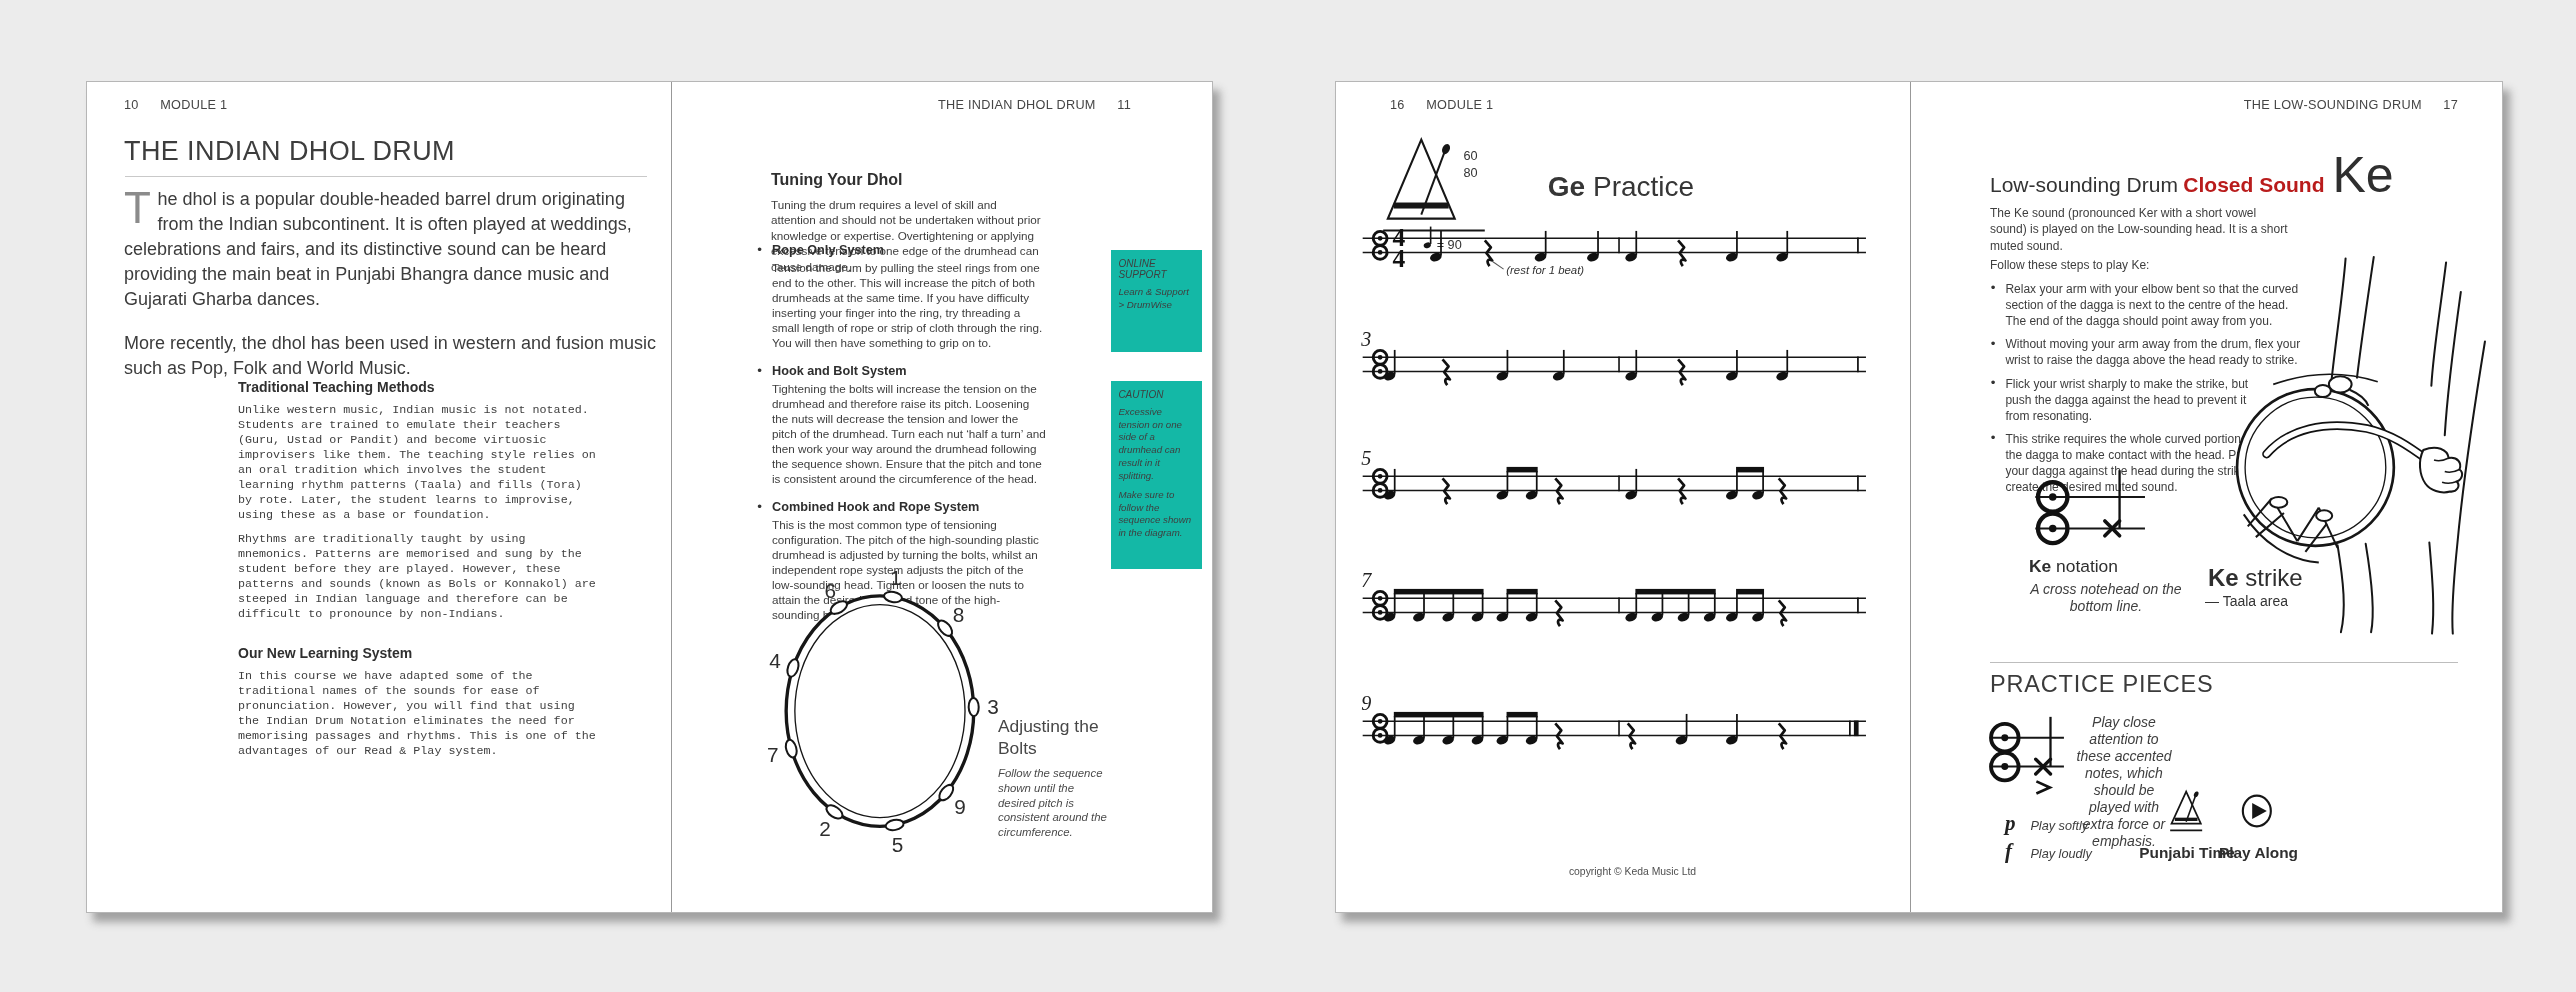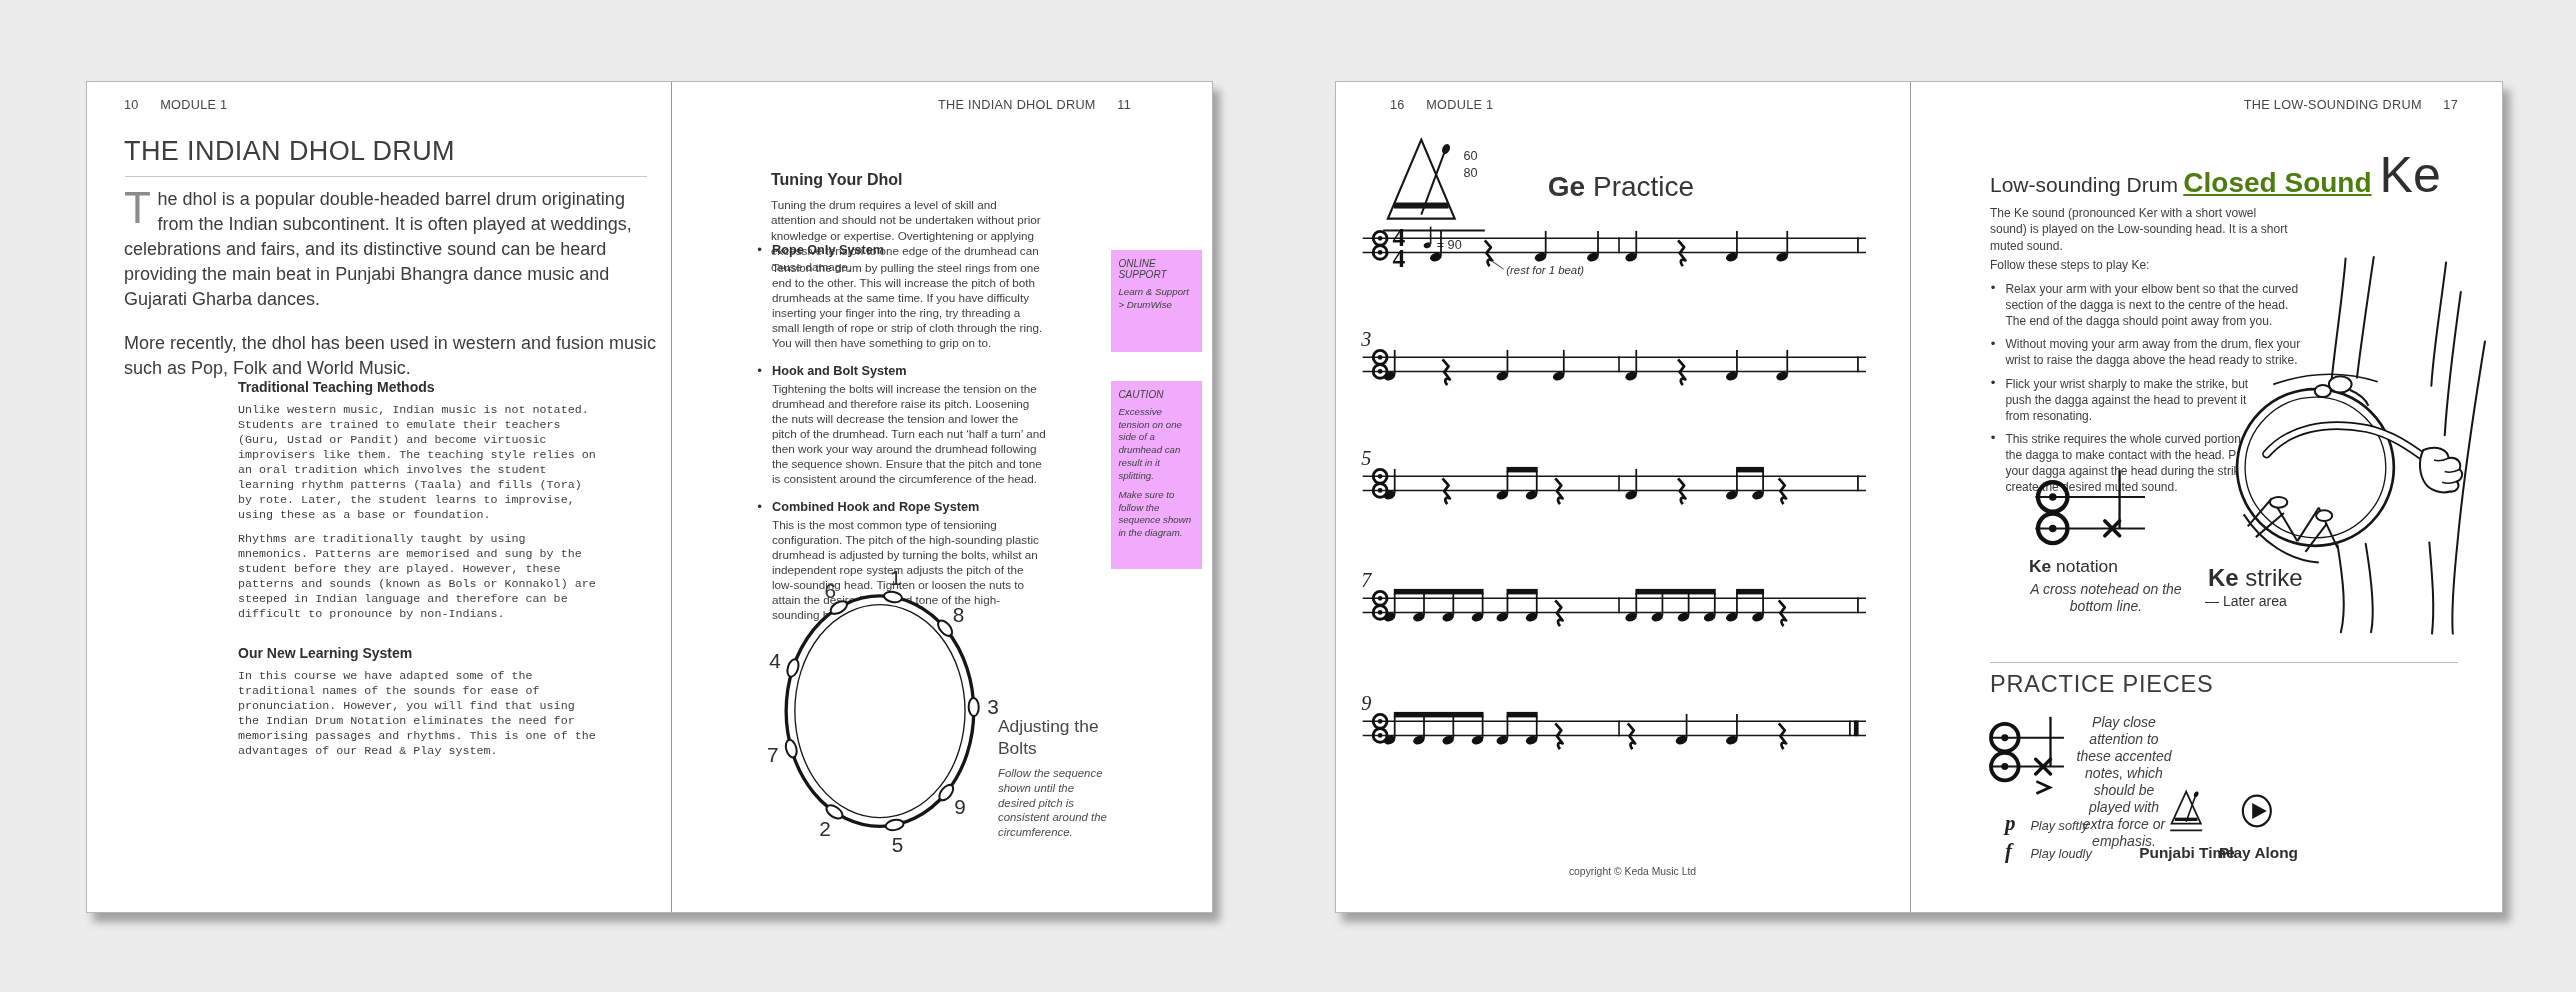--- a/index.html
+++ b/index.html
@@ -19,31 +19,31 @@
   .sec h3{font-size:14px;margin:0 0 8px;color:#2f2f2f;}
   .sec h3.mt{margin-top:23px;}
   .sec p{font-size:11.7px;line-height:15px;color:#3e3e3e;margin:0 0 9.4px;font-family:Liberation Mono, monospace;}
   .p11-h{font-size:16px;font-weight:bold;color:#2f2f2f;}
   .small{font-size:11.7px;line-height:15.4px;color:#3e3e3e;}
   .blist{list-style:none;margin:0;padding:0;}
   .blist li{margin-bottom:13.4px;position:relative;padding-left:16px;}
   .blist li::before{content:"\2022";position:absolute;left:1.3px;top:-0.7px;font-size:13.4px;color:#333;}
   .b-title{font-weight:bold;font-size:12.7px;color:#2e2e2e;display:block;margin-bottom:3.4px;}
   .b-body{font-size:11.7px;line-height:15px;color:#3e3e3e;}
-  .graybox{background:#f0abfc;padding:8px 7.4px;font-style:italic;color:#3f3f3f;box-sizing:border-box;}
+  .graybox{background:#14b8a6;padding:8px 7.4px;font-style:italic;color:#3f3f3f;box-sizing:border-box;}
   .gb-title{font-size:10px;display:block;margin-bottom:6px;}
   .gb-body{font-size:9.7px;line-height:12.7px;}
   .gb-body.mt{margin-top:6.7px;}
   .adj-title{font-size:17.4px;line-height:22px;color:#474747;}
   .adj-cap{font-size:11.4px;line-height:14.8px;font-style:italic;color:#4a4a4a;}
   .ge-title{font-size:28px;color:#363636;text-align:center;white-space:nowrap;}
   .copyright{font-size:10.4px;color:#4f4f4f;text-align:center;}
   .p17-titlerow{white-space:nowrap;}
   .p17-t1{font-size:21px;color:#333;}
-  .p17-t2{font-size:28px;font-weight:bold;color:#4d7c0f;text-decoration:underline;}
+  .p17-t2{font-size:21px;font-weight:bold;color:#b91c1c;}
   .p17-big{font-size:50px;color:#2f2f2f;margin-left:8px;}
   .steps{list-style:none;margin:0;padding:0;}
   .steps li{position:relative;padding-left:15.4px;margin-bottom:7.4px;font-size:12px;line-height:16px;color:#3d3d3d;}
   .steps li::before{content:"\2022";position:absolute;left:0.7px;top:-0.7px;font-size:13.4px;color:#333;}
   .steps li:nth-child(3),.steps li:nth-child(4){max-width:267px;}
   .ke-cap{font-size:17.4px;color:#2f2f2f;}
   .ital-cap{font-style:italic;font-size:14px;line-height:17px;color:#3e3e3e;text-align:center;}
   .strike-lbl{font-size:24px;color:#2f2f2f;}
   .strike-area{font-size:14px;color:#333;}
   .pp-title{font-size:23.5px;letter-spacing:0.8px;color:#3b3b3b;white-space:nowrap;}
@@ -392,21 +392,21 @@
     <path d="M62,300 C95,262 150,250 212,262 C248,270 274,288 304,310" fill="none" stroke="#111" stroke-width="13" stroke-linecap="round"></path>
     <path d="M62,300 C95,262 150,250 212,262 C248,270 274,288 304,310" fill="none" stroke="#fff" stroke-width="8" stroke-linecap="round"></path>
 
     <path d="M296,294 C316,286 332,293 334,306 C347,304 354,313 350,323 C357,328 354,338 346,341 C352,348 346,357 336,356 C322,360 306,354 299,344 C290,331 288,310 296,294 Z" fill="#fff" stroke="#161616" stroke-width="3"></path>
     <path d="M334,306 C326,310 318,311 312,309 M350,323 C342,327 334,328 328,326 M346,341 C338,344 330,344 324,342" fill="none" stroke="#161616" stroke-width="2.4"></path>
   </svg>
 
   <div class="abs strike-lbl" style="left:872px;top:482px;">
     <b>Ke</b><span> strike</span>
   </div>
-  <div class="abs strike-area" style="left:869px;top:511px;">— Later area</div>
+  <div class="abs strike-area" style="left:869px;top:511px;">— Taala area</div>
 
   <div class="abs rule" style="left:654px;top:580px;width:468px;background:#bdbdbd;"></div>
   <div class="abs pp-title" style="left:654px;top:589px;">PRACTICE PIECES</div>
 
   <svg class="abs" style="left:652px;top:624px;" width="84" height="101" viewBox="0 0 125 150">
     <line x1="3" y1="47" x2="113" y2="47" stroke="#161616" stroke-width="3"></line>
     <line x1="3" y1="90" x2="113" y2="90" stroke="#161616" stroke-width="3"></line>
     <circle cx="25" cy="47" r="20.5" fill="none" stroke="#111" stroke-width="5.8"></circle>
     <circle cx="25" cy="90" r="20.5" fill="none" stroke="#111" stroke-width="5.8"></circle>
     <circle cx="25" cy="47" r="5.2" fill="#111"></circle>

